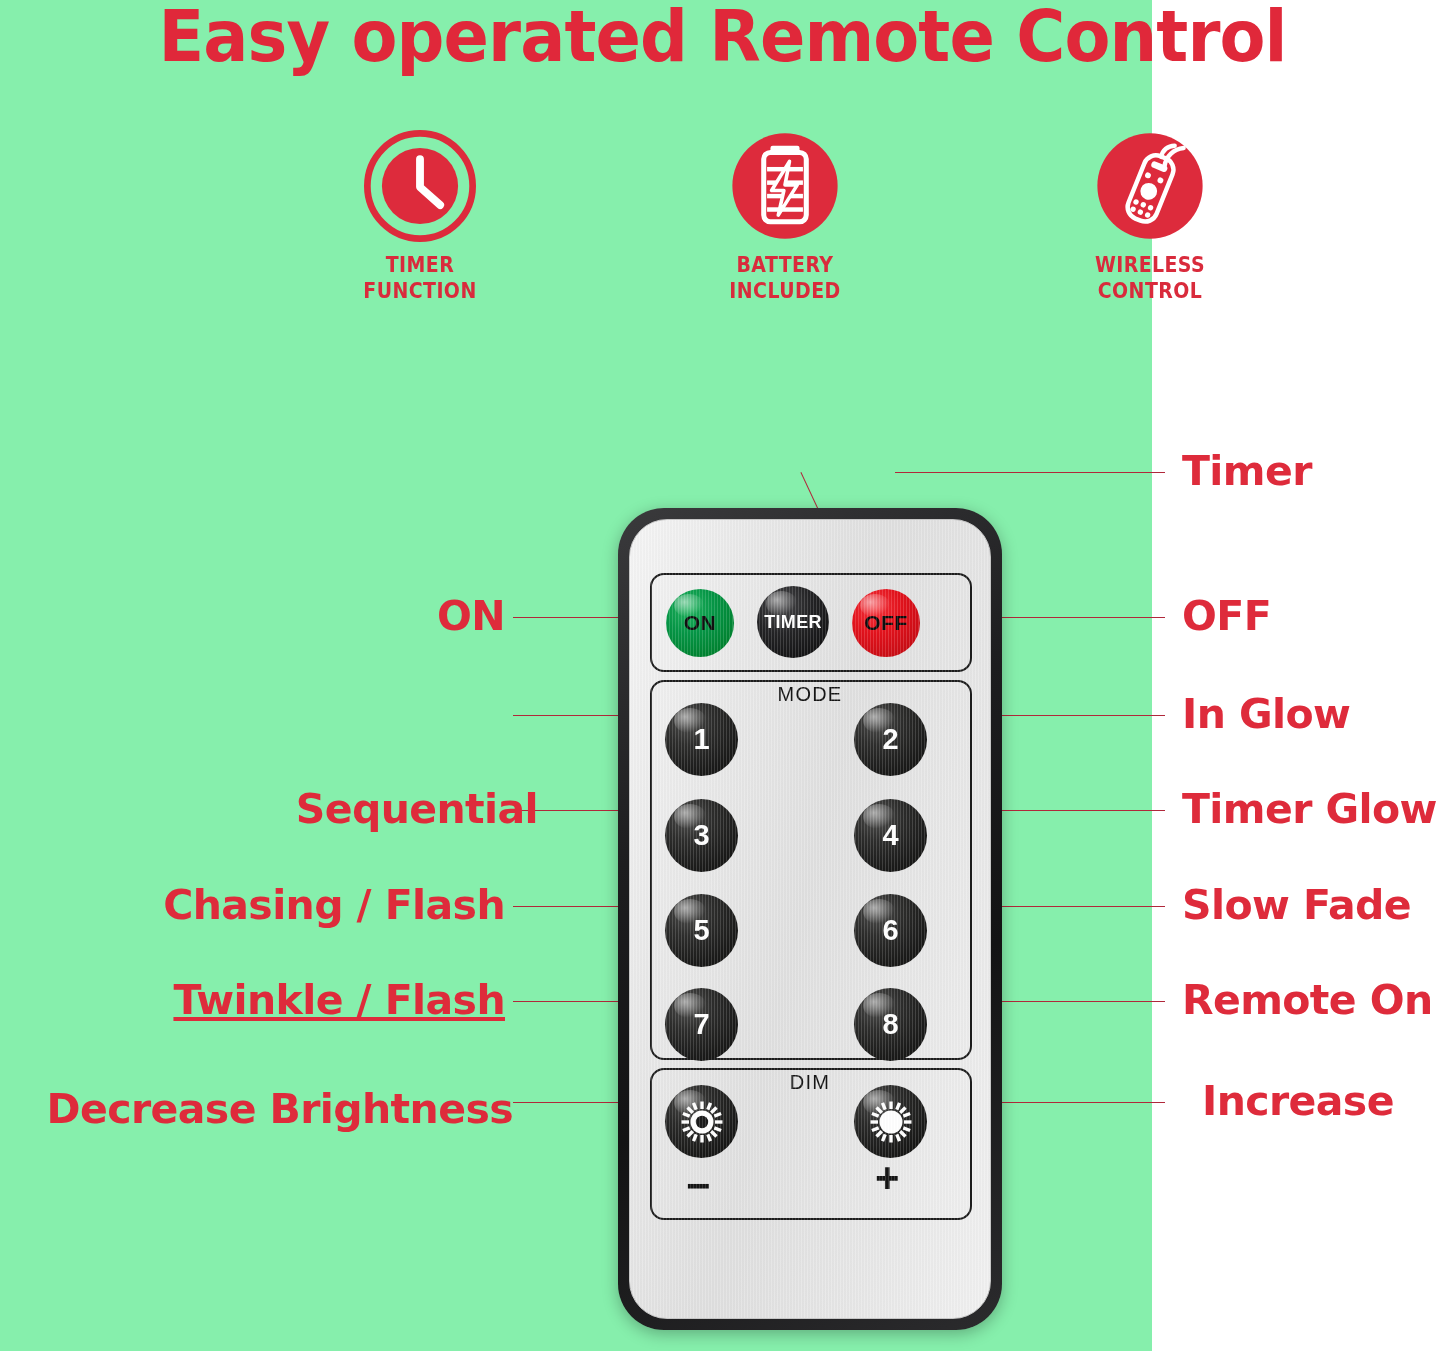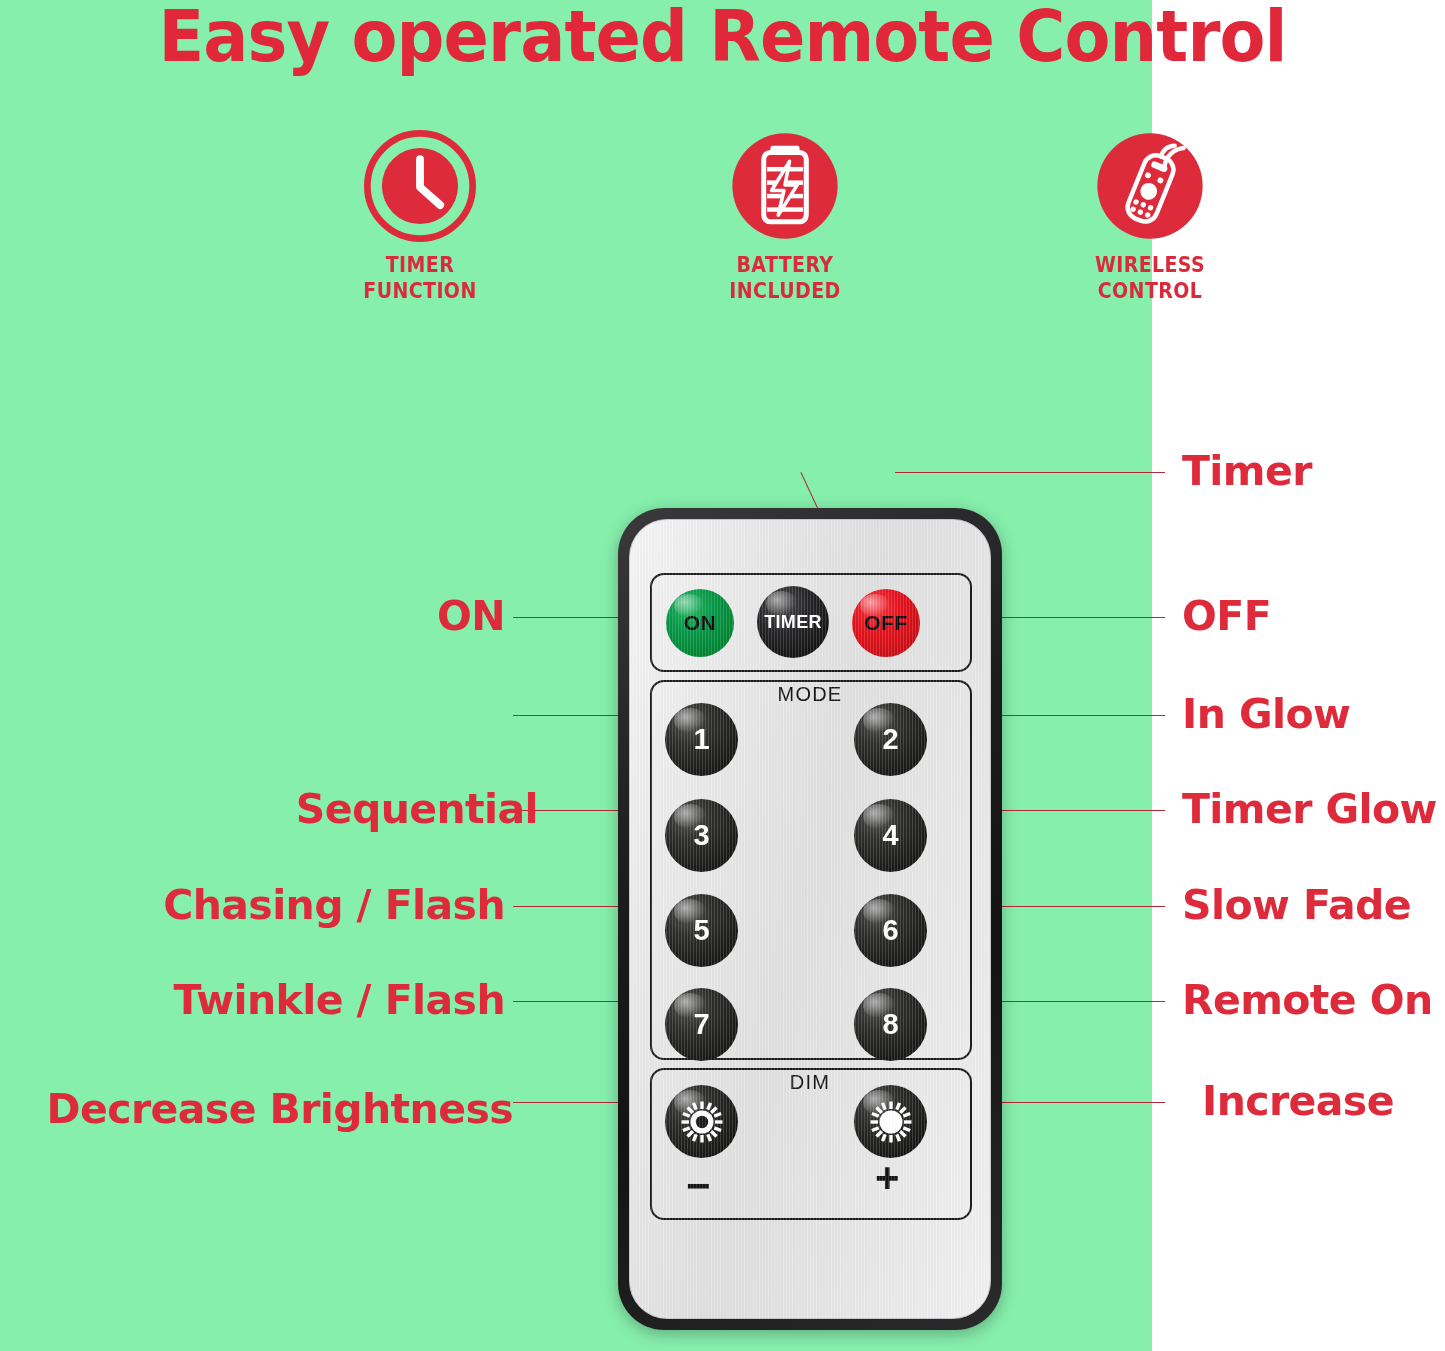--- a/index.html
+++ b/index.html
@@ -405,21 +405,21 @@
 
       <div class="dim-sign sign-minus">−</div>
       <div class="dim-sign sign-plus">+</div>
 
     </div>
   </div>
 
   <div class="lab left" style="left:0;   top:596px;  width:505px;">ON</div>
   <div class="lab left" style="left:0;   top:789px;  width:505px;margin-left:33px;">Sequential</div>
   <div class="lab left" style="left:0;   top:885px;  width:505px;">Chasing / Flash</div>
-  <div class="lab left" style="left:0;   top:980px;  width:505px;">Twinkle / Flash</div>
+  <div class="lab left" style="left:0;   top:980px;  width:505px;text-decoration:underline;">Twinkle / Flash</div>
   <div class="lab left" style="left:8px;   top:1081px; width:505px;margin-top:8px;">Decrease Brightness</div>
 
   <div class="lab right" style="left:1182px; top:451px;">Timer</div>
   <div class="lab right" style="left:1182px; top:596px;">OFF</div>
   <div class="lab right" style="left:1182px; top:694px;">In Glow</div>
   <div class="lab right" style="left:1182px; top:789px;">Timer Glow</div>
   <div class="lab right" style="left:1182px; top:885px;">Slow Fade</div>
   <div class="lab right" style="left:1182px; top:980px;">Remote On</div>
   <div class="lab right" style="left:1182px; top:1081px;margin-left:20px;">Increase</div>
 

